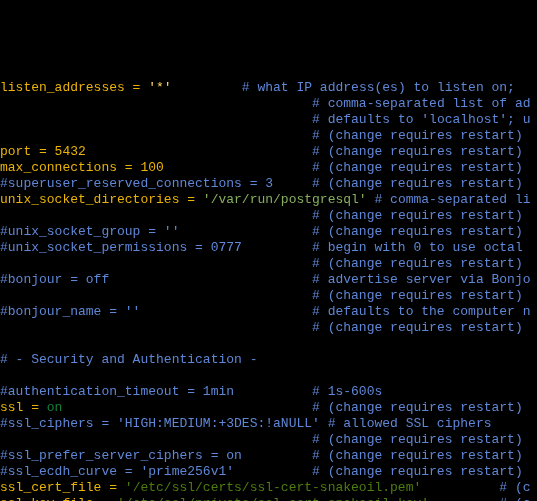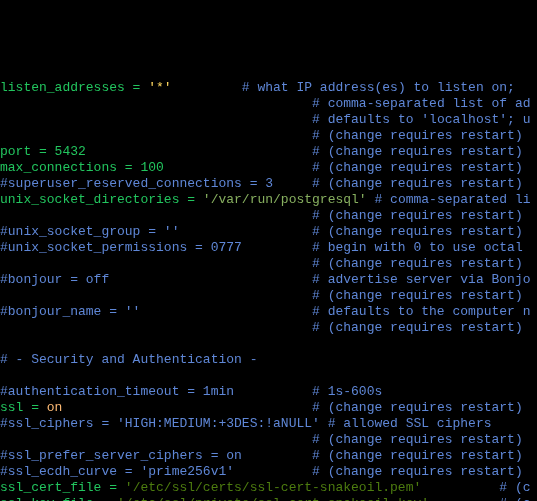--- a/index.html
+++ b/index.html
@@ -14,26 +14,26 @@
     overflow: hidden;
     white-space: pre;
   }
   .editor {
     position: relative;
     width: 537px;
     height: 501px;
     overflow: hidden;
   }
   .line { height: 16px; }
-  .w { color: #22c55e; } 
+  .w { color: #eab308; } 
   .y { color: #ffd75f; } 
   .g { color: #87af5f; } 
   .r { color: #4d7c0f; } 
   .c { color: #5f87d7; } 
-  .o { color: #fdba74; }
+  .o { color: #15803d; }
 </style>
 </head>
 <body>
 
 
 
 <div class="editor" id="editor"><div class="line"><span class="w">listen_addresses = </span><span class="y">'*'</span><span class="w">         </span><span class="c"># what IP address(es) to listen on;</span></div><div class="line"><span class="w">                                        </span><span class="c"># comma-separated list of ad</span></div><div class="line"><span class="w">                                        </span><span class="c"># defaults to 'localhost'; u</span></div><div class="line"><span class="w">                                        </span><span class="c"># (change requires restart)</span></div><div class="line"><span class="w">port = 5432                             </span><span class="c"># (change requires restart)</span></div><div class="line"><span class="w">max_connections = 100                   </span><span class="c"># (change requires restart)</span></div><div class="line"><span class="c">#superuser_reserved_connections = 3     # (change requires restart)</span></div><div class="line"><span class="w">unix_socket_directories = </span><span class="g">'/var/run/postgresql'</span><span class="w"> </span><span class="c"># comma-separated li</span></div><div class="line"><span class="w">                                        </span><span class="c"># (change requires restart)</span></div><div class="line"><span class="c">#unix_socket_group = ''                 # (change requires restart)</span></div><div class="line"><span class="c">#unix_socket_permissions = 0777         # begin with 0 to use octal </span></div><div class="line"><span class="w">                                        </span><span class="c"># (change requires restart)</span></div><div class="line"><span class="c">#bonjour = off                          # advertise server via Bonjo</span></div><div class="line"><span class="w">                                        </span><span class="c"># (change requires restart)</span></div><div class="line"><span class="c">#bonjour_name = ''                      # defaults to the computer n</span></div><div class="line"><span class="w">                                        </span><span class="c"># (change requires restart)</span></div><div class="line"><span class="w"> </span></div><div class="line"><span class="c"># - Security and Authentication -</span></div><div class="line"><span class="w"> </span></div><div class="line"><span class="c">#authentication_timeout = 1min          # 1s-600s</span></div><div class="line"><span class="w">ssl = </span><span class="o">on</span><span class="w">                                </span><span class="c"># (change requires restart)</span></div><div class="line"><span class="c">#ssl_ciphers = 'HIGH:MEDIUM:+3DES:!aNULL' # allowed SSL ciphers</span></div><div class="line"><span class="w">                                        </span><span class="c"># (change requires restart)</span></div><div class="line"><span class="c">#ssl_prefer_server_ciphers = on         # (change requires restart)</span></div><div class="line"><span class="c">#ssl_ecdh_curve = 'prime256v1'          # (change requires restart)</span></div><div class="line"><span class="w">ssl_cert_file = </span><span class="r">'/etc/ssl/certs/ssl-cert-snakeoil.pem'</span><span class="w">          </span><span class="c"># (c</span></div><div class="line"><span class="w">ssl_key_file = </span><span class="r">'/etc/ssl/private/ssl-cert-snakeoil.key'</span><span class="w">         </span><span class="c"># (c</span></div></div>
 
 
 

